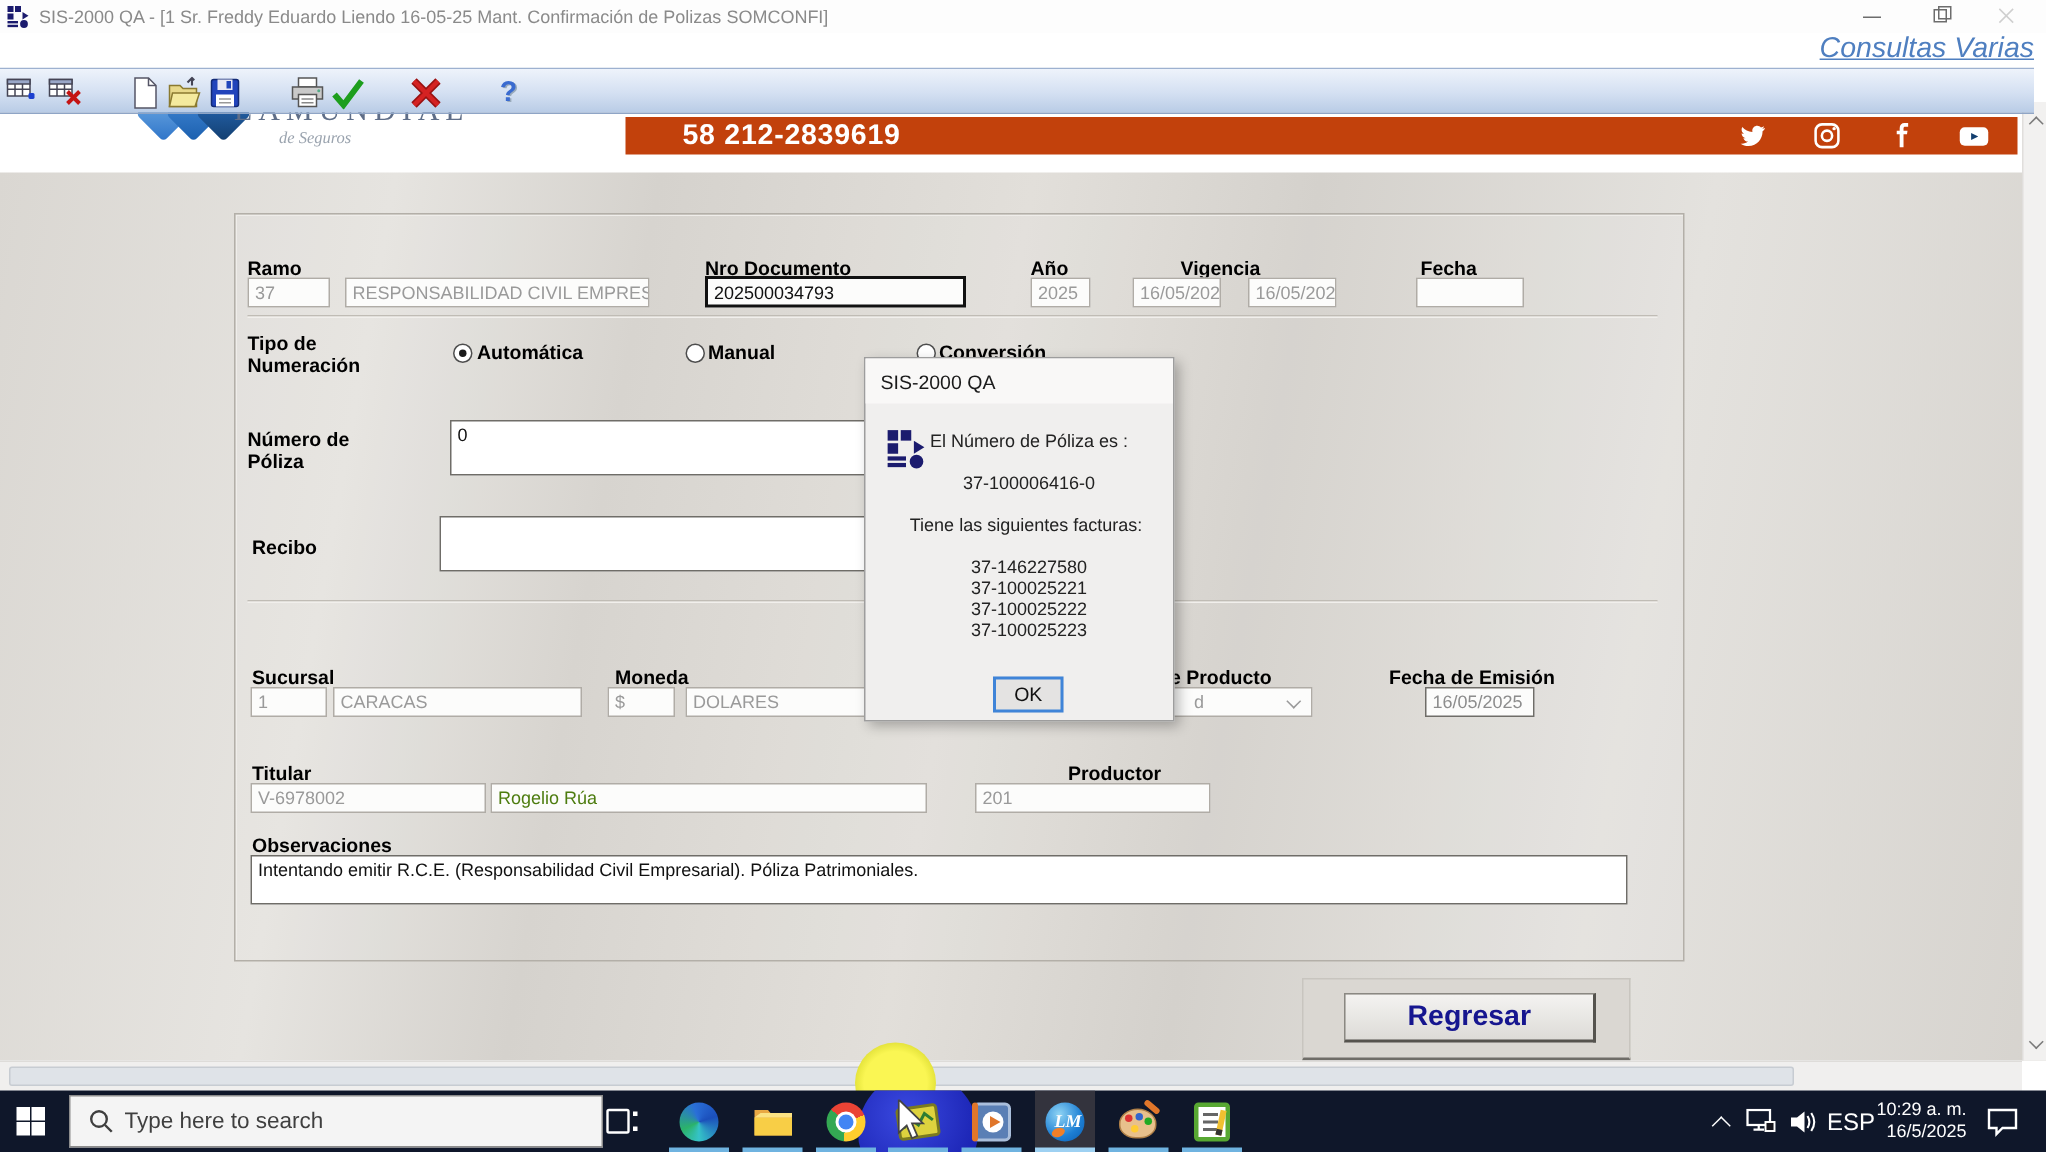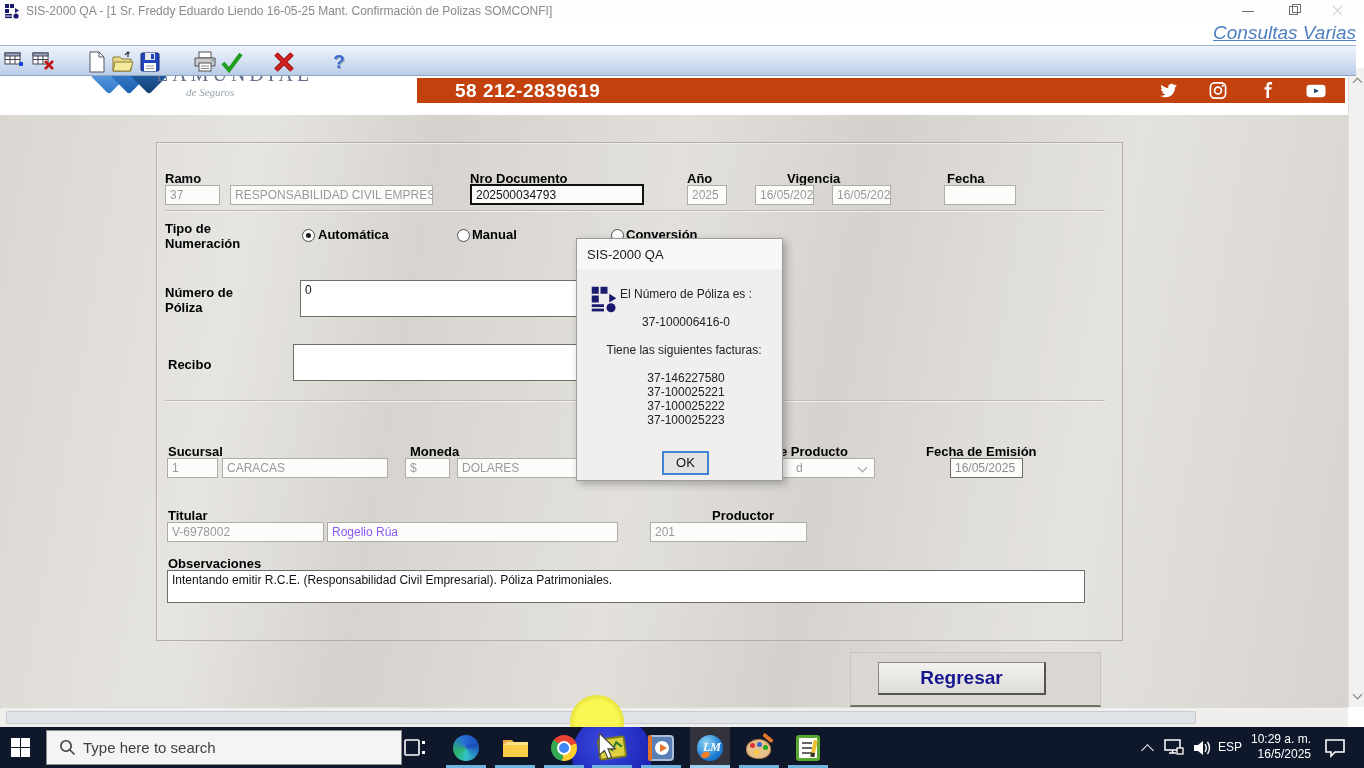--- a/index.html
+++ b/index.html
@@ -45,21 +45,21 @@
   .lbl { position:absolute; font-size:13px; font-weight:bold; color:#000; line-height:15px; }
   .fld { position:absolute; height:20px; background:#fcfcfb; border:1px solid #b0aca6; font-size:12px; color:#9a9a9a;
          padding:2px 4px; white-space:nowrap; overflow:hidden; }
   .fld.darkb { border-color:#6f6d68; color:#111; }
   .divider { position:absolute; left:165px; width:940px; height:2px; border-top:1px solid #c0bcb5; border-bottom:1px solid #f1efec; }
   .radio { position:absolute; width:13px; height:13px; border:1px solid #4d4d4d; border-radius:50%; background:#fff; }
   .radio.sel::after { content:""; position:absolute; left:3px; top:3px; width:5px; height:5px; border-radius:50%; background:#1a1a1a; }
   .combo-chev { position:absolute; right:8px; top:5px; width:7px; height:7px; border-right:1.5px solid #9a9a9a; border-bottom:1.5px solid #9a9a9a; transform:rotate(45deg); }
 
   
-  .reg-panel { position:absolute; left:850px; top:537px; width:251px; height:55px; background:#dad7d2;
+  .reg-panel { position:absolute; left:868px; top:537px; width:219px; height:55px; background:#dad7d2;
       border:1px solid #c8c5bf; border-bottom:2px solid #6f6d68; }
   .reg-btn { position:absolute; left:27px; top:9px; width:168px; height:33px; background:linear-gradient(#f4f3f1,#dddbd7);
       border:1px solid #8a8882; border-right:2px solid #55534e; border-bottom:2px solid #55534e;
       font-size:19px; font-weight:bold; color:#16168f; text-align:center; line-height:30px; cursor:pointer; }
 
   
   .dialog { position:absolute; left:576px; top:238px; width:207px; height:243px; z-index:20;
       background:#f0efee; border:1px solid #9d9d9d; box-shadow:3px 3px 8px rgba(0,0,0,0.28); }
   .dlg-title { position:absolute; left:0; top:0; width:100%; height:30px; background:#f9f8f7; font-size:13px; color:#1a1a1a; padding:8px 0 0 10px; }
   .dlg-text { position:absolute; left:24px; width:170px; text-align:center; font-size:12px; color:#222; }
@@ -80,21 +80,21 @@
   .cursor { position:absolute; left:597px; top:733px; z-index:40; }
 
   
   .taskbar { position:absolute; left:0; top:727px; width:1364px; height:41px; background:#0f172a; z-index:30; overflow:hidden; }
   .startbtn { position:absolute; left:11px; top:11px; width:19px; height:19px; }
   .startbtn div { position:absolute; width:9px; height:9px; background:#fff; }
   .searchbox { position:absolute; left:46px; top:3px; width:356px; height:35px; background:#f4f4f4; border:1px solid #8c8c8c; }
   .search-txt { position:absolute; left:36px; top:8px; font-size:15px; color:#3f3f3f; }
   .tb-slot { position:absolute; top:0; width:40px; height:41px; display:flex; align-items:center; justify-content:center; }
   .underline { position:absolute; top:38px; height:3px; background:#6fb3e0; }
-  .tray-txt { position:absolute; color:#fff; font-size:12px; }
+  .tray-txt { position:absolute; color:#fff; font-size:16px; }
   .clock { position:absolute; left:1243px; top:5px; width:68px; text-align:right; color:#fff; font-size:12px; line-height:15px; }
   .bluecircle { position:absolute; left:572px; top:-12px; width:80px; height:80px; border-radius:50%;
       background:radial-gradient(circle at 40% 35%, #3a49e0, #1b24b4 70%, #121a8e); }
 </style>
 </head>
 <body>
 
 <div id="screen">
 
   <div class="titlebar">
@@ -273,21 +273,21 @@
     <div class="fld" style="left:741px; top:343px; width:134px;">
       <span style="margin-left:50px;">d</span>
       <span class="combo-chev"></span>
     </div>
 
     <div class="lbl" style="left:926px; top:329px;">Fecha de Emisión</div>
     <div class="fld darkb" style="left:950px; top:343px; width:73px; color:#8d8d8d;">16/05/2025</div>
 
     <div class="lbl" style="left:168px; top:393px;">Titular</div>
     <div class="fld" style="left:167px; top:407px; width:157px;">V-6978002</div>
-    <div class="fld" style="left:327px; top:407px; width:291px; color:#8b5cf6;">Rogelio Rúa</div>
+    <div class="fld" style="left:327px; top:407px; width:291px; color:#4d7c0f;">Rogelio Rúa</div>
 
     <div class="lbl" style="left:664px; top:393px;margin-left:48px;">Productor</div>
     <div class="fld" style="left:650px; top:407px; width:157px;">201</div>
 
     <div class="lbl" style="left:168px; top:441px;">Observaciones</div>
     <div class="fld darkb" style="left:167px; top:455px; width:918px; height:33px; background:#fff; font-size:12px;">Intentando emitir R.C.E. (Responsabilidad Civil Empresarial). Póliza Patrimoniales.</div>
 
     <div class="reg-panel">
       <div class="reg-btn">Regresar</div>
     </div>

